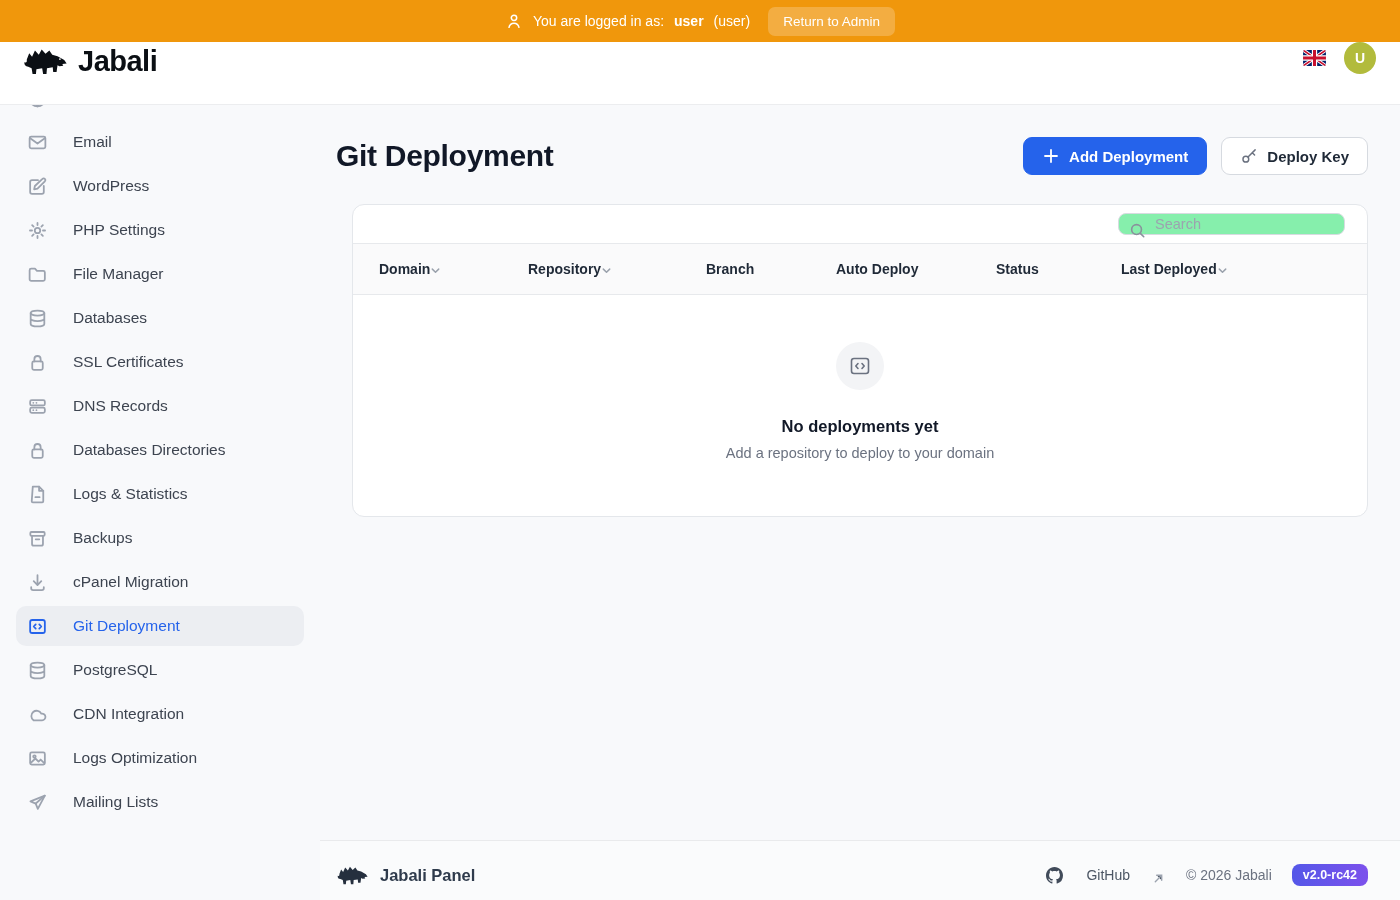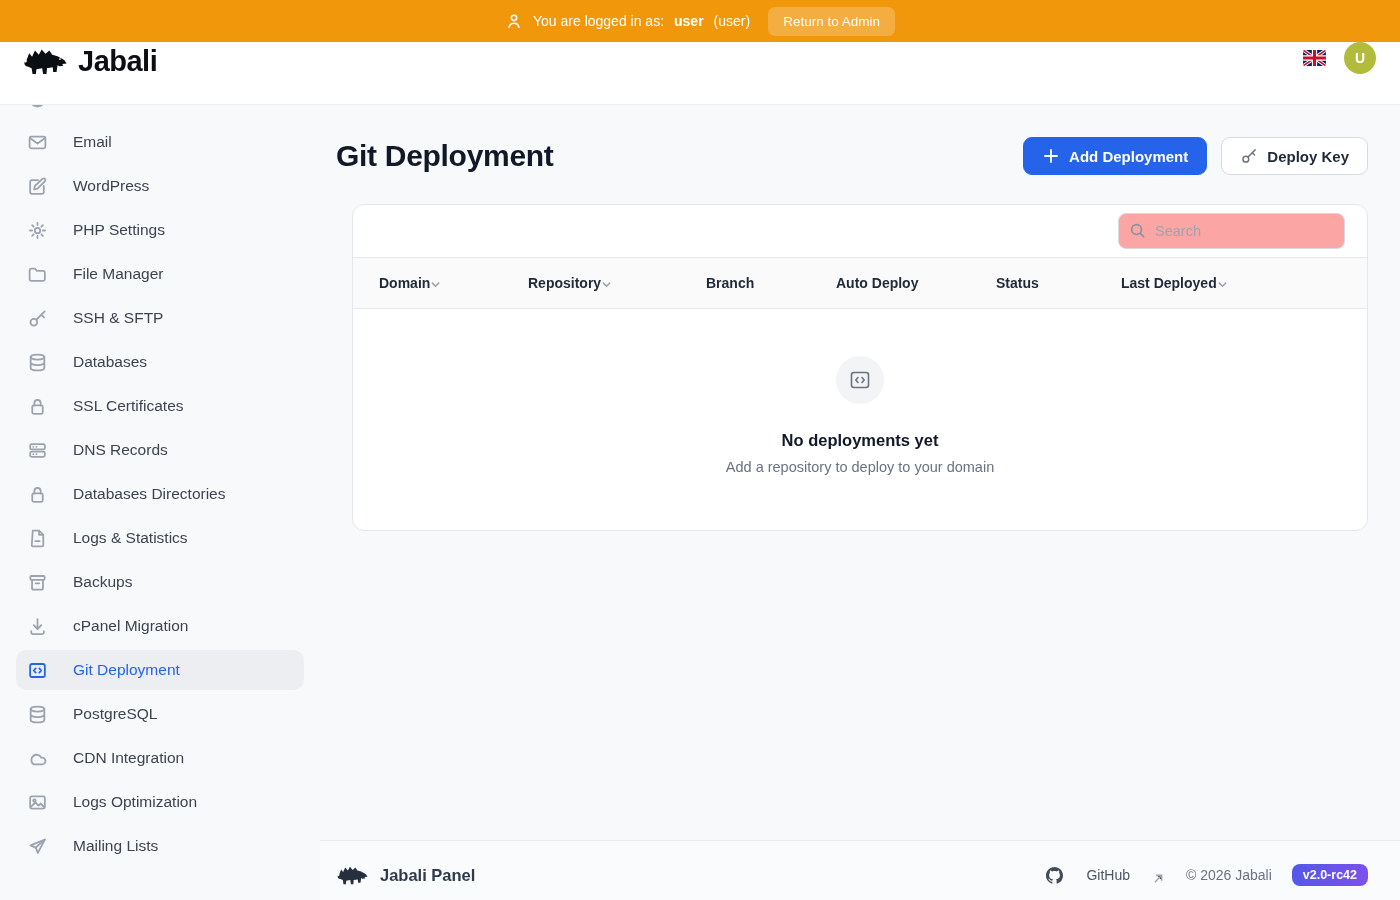--- a/index.html
+++ b/index.html
@@ -37,21 +37,21 @@
   .actions { display:flex; gap:14px; }
   .btn { display:flex; align-items:center; gap:9px; font-family:inherit; font-size:15px; font-weight:600; border-radius:9px; padding:9px 18px; cursor:pointer; }
   .btn-primary { background:#2563EB; border:1px solid #2563EB; color:#fff; }
   .btn-secondary { background:#fff; border:1px solid #D6DAE0; color:#1F2937; }
   .btn .bicon { width:18px; height:18px; display:flex; }
 
   
   .card { margin:29px 32px 0 32px; background:#fff; border:1px solid #E4E7EB; border-radius:12px; overflow:hidden; }
   .card-toolbar { display:flex; justify-content:flex-end; padding:8px 22px 8px 16px; }
   .search-wrap { position:relative; width:227px; }
-  .search-wrap input { width:100%; height:36px; border:1px solid #D7DBE0; border-radius:8px; padding:0 12px 0 36px; font-size:14.5px; font-family:inherit; color:#374151; outline:none; background:#fca5a5; }
+  .search-wrap input { width:100%; height:22px; border:1px solid #D7DBE0; border-radius:8px; padding:0 12px 0 36px; font-size:14.5px; font-family:inherit; color:#374151; outline:none; background:#86efac; }
   .search-wrap input::placeholder { color:#9CA3AF; }
   .search-icn { position:absolute; left:11px; top:9px; width:17px; height:17px; color:#8A919C; }
 
   .thead { display:flex; align-items:center; height:52px; background:#FAFAFB; border-top:1px solid #E7E9EC; border-bottom:1px solid #E7E9EC; }
   .th { display:flex; align-items:center; font-size:14px; font-weight:700; color:#1F2937; }
   .th .sort { width:11px; height:11px; color:#9AA1AC; display:flex; margin-top:2px; }
   .th:nth-child(1){ width:175px; padding-left:26px; }
   .th:nth-child(2){ width:178px; }
   .th:nth-child(3){ width:130px; }
   .th:nth-child(4){ width:160px; }
@@ -156,29 +156,20 @@
         <span class="icn">
           <svg viewBox="0 0 20 20" fill="none" stroke="currentColor" stroke-width="1.7" stroke-linecap="round" stroke-linejoin="round">
             <path d="M2.5 6c0-.8.7-1.5 1.5-1.5h3.6l1.9 2h6c.8 0 1.5.7 1.5 1.5v6.5c0 .8-.7 1.5-1.5 1.5H4c-.8 0-1.5-.7-1.5-1.5z"></path>
           </svg>
         </span>
         <span>File Manager</span>
       </div>
       <div class="side-item">
         <span class="icn">
           <svg viewBox="0 0 20 20" fill="none" stroke="currentColor" stroke-width="1.7" stroke-linecap="round" stroke-linejoin="round">
-            <circle cx="6.5" cy="13.5" r="3.2"></circle>
-            <path d="M8.9 11.1 16.8 3.2M13.6 6.4 16.2 9"></path>
-          </svg>
-        </span>
-        <span>SSH &amp; SFTP</span>
-      </div>
-      <div class="side-item">
-        <span class="icn">
-          <svg viewBox="0 0 20 20" fill="none" stroke="currentColor" stroke-width="1.7" stroke-linecap="round" stroke-linejoin="round">
             <ellipse cx="10" cy="4.8" rx="6.5" ry="2.4"></ellipse>
             <path d="M3.5 4.8v10.4c0 1.3 2.9 2.4 6.5 2.4s6.5-1.1 6.5-2.4V4.8M3.5 10c0 1.3 2.9 2.4 6.5 2.4s6.5-1.1 6.5-2.4"></path>
           </svg>
         </span>
         <span>Databases</span>
       </div>
       <div class="side-item">
         <span class="icn">
           <svg viewBox="0 0 20 20" fill="none" stroke="currentColor" stroke-width="1.7" stroke-linecap="round" stroke-linejoin="round">
             <rect x="5" y="9" width="10" height="8" rx="1.5"></rect>

